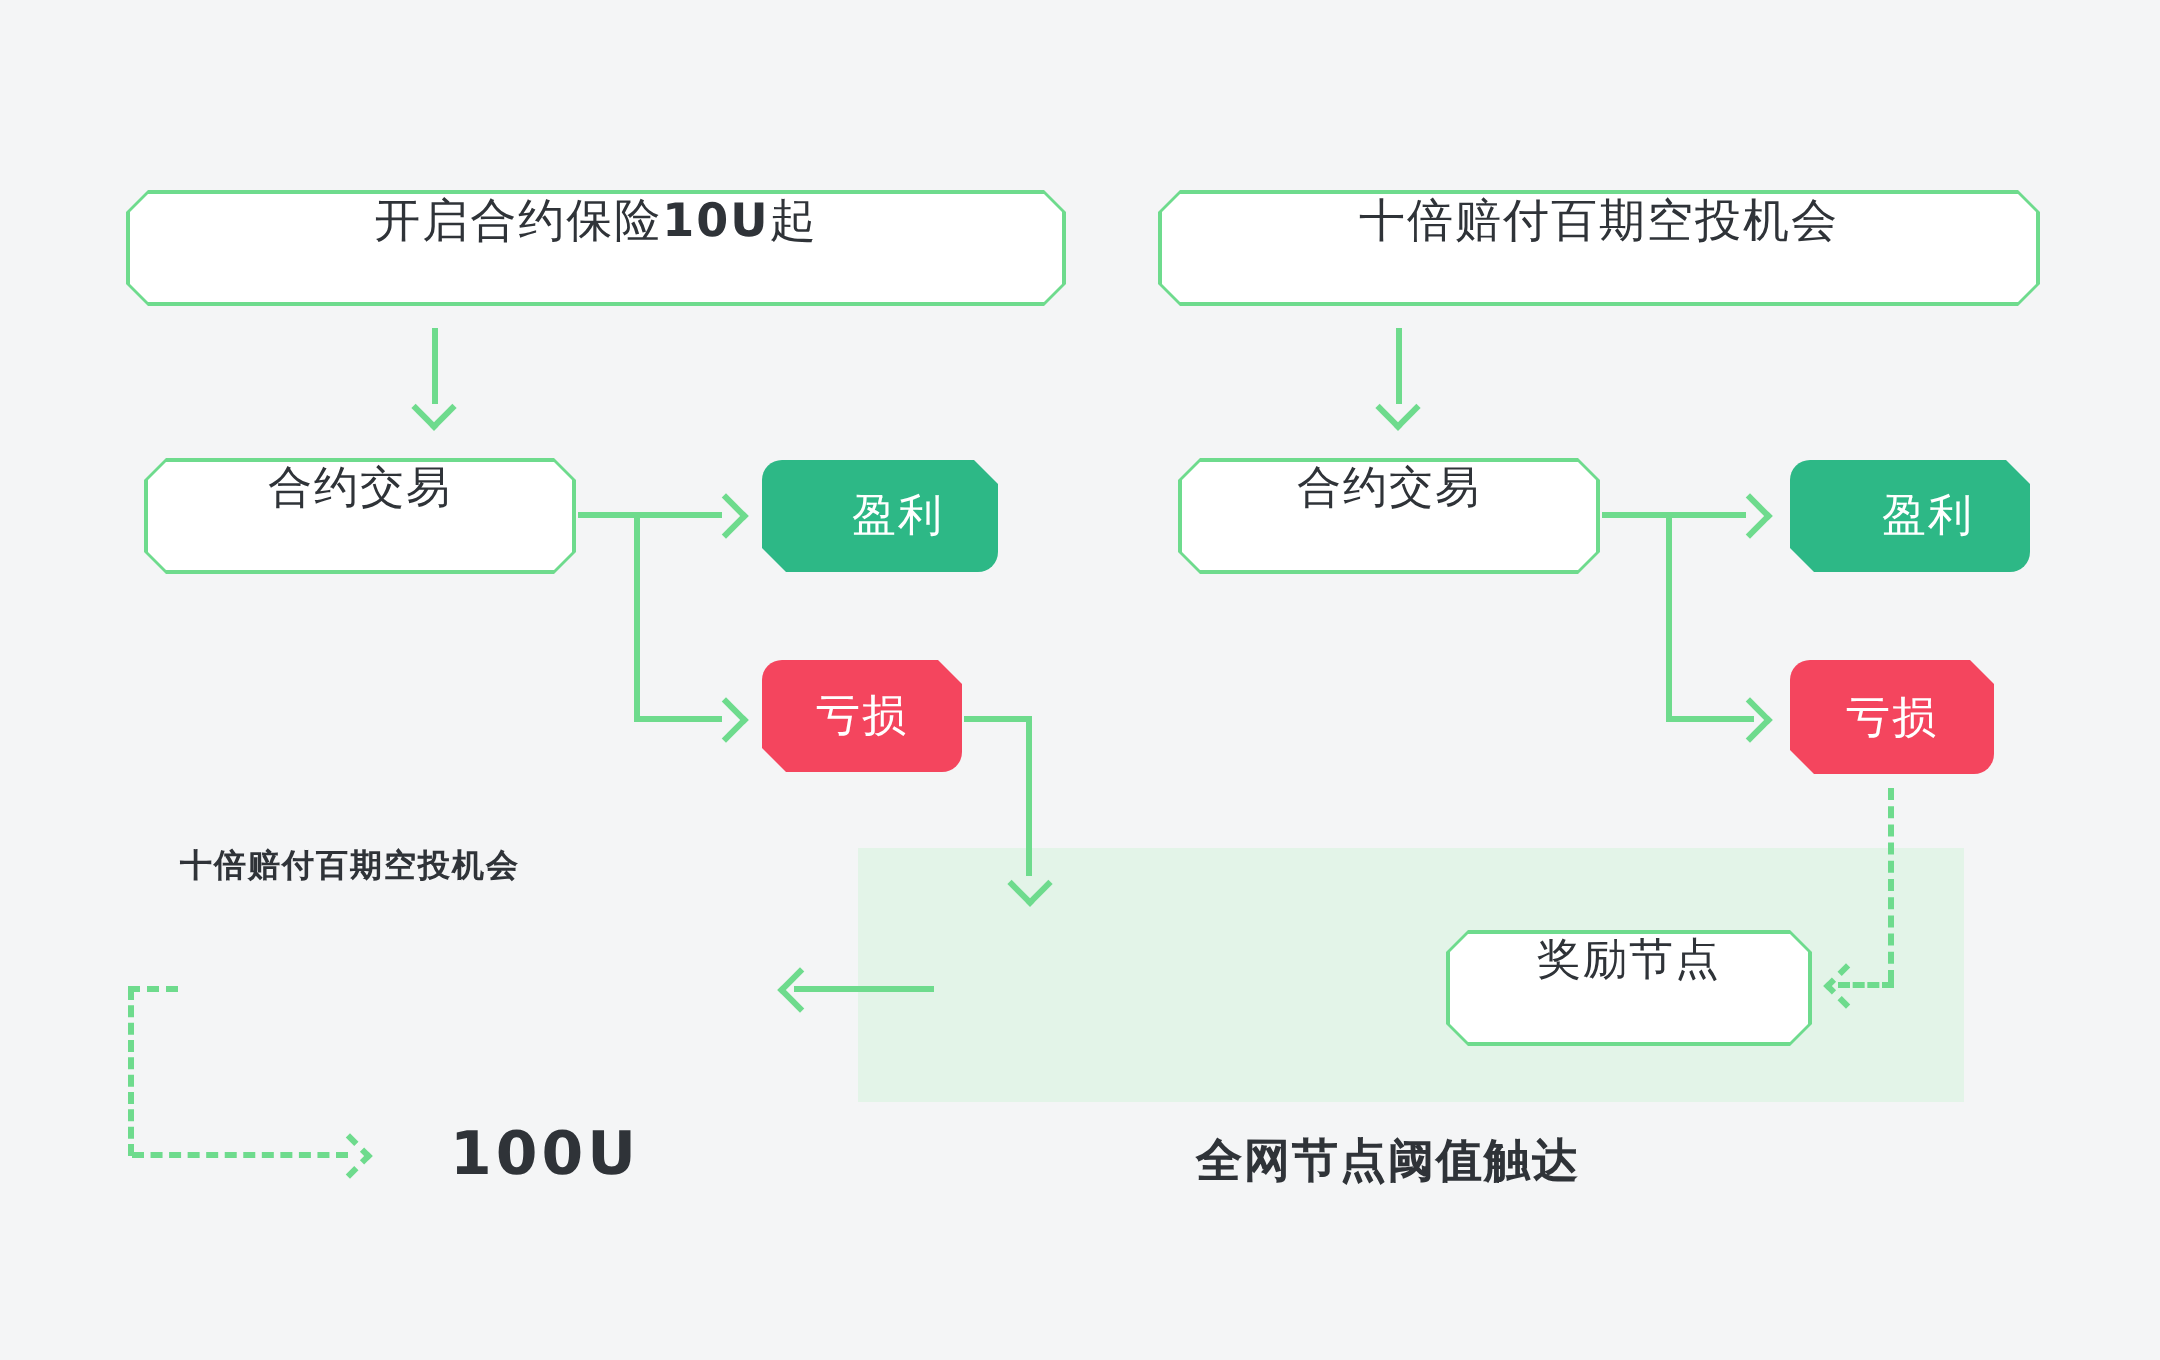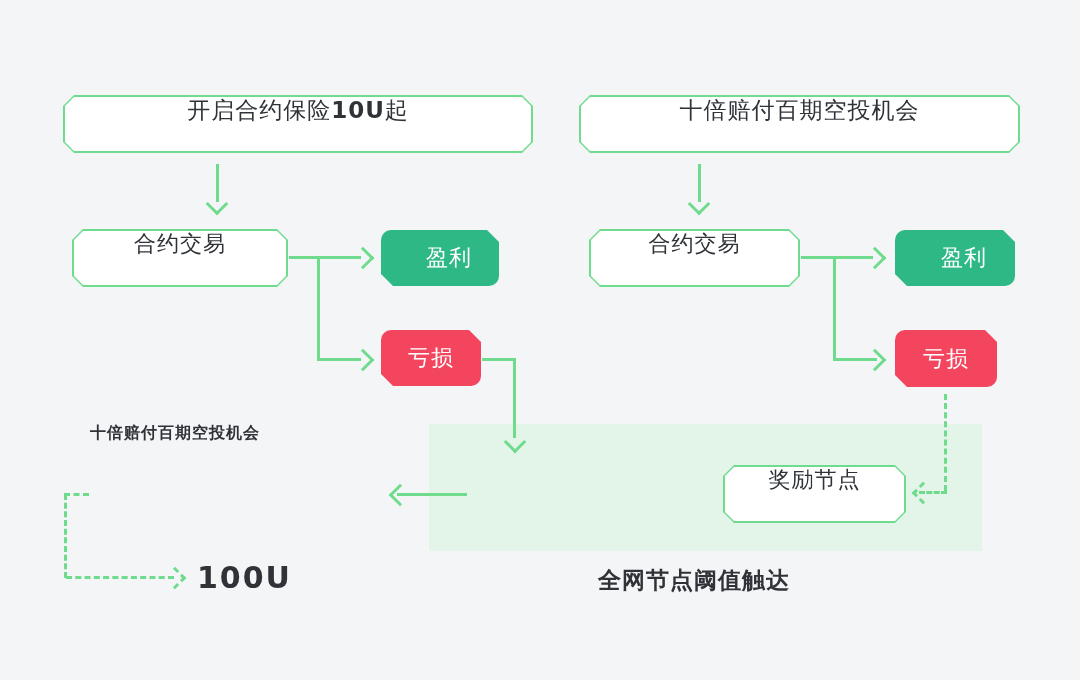--- a/index.html
+++ b/index.html
@@ -64,21 +64,21 @@
   }
   .fbox.profit{background:var(--profit,#2DB886);padding-left:18px;}
   .fbox.loss{background:var(--loss,#F4455E);}
   
   .lbl{
     position:absolute;color:var(--ink,#2F3338);
     font-weight:bold;white-space:nowrap;z-index:2;
   }
   .lbl.tenfold{font-size:16px;width:292px;text-align:left;letter-spacing:1px;}
   .lbl.threshold{font-size:23px;letter-spacing:1px;}
-  .lbl.amount{font-size:30px;letter-spacing:2px;}
+  .lbl.amount{font-size:30px;letter-spacing:2px;margin-left:28px;}
 </style>
 </head>
 <body>
 
 <div class="canvas">
 
   <div class="panel" style="left:429px;top:424px;width:553px;height:127px"></div>
 
   <div class="ln" style="left:216px;top:164px;width:3px;height:38px"></div>
   <div class="chev d" style="left:209px;top:196px"></div>

